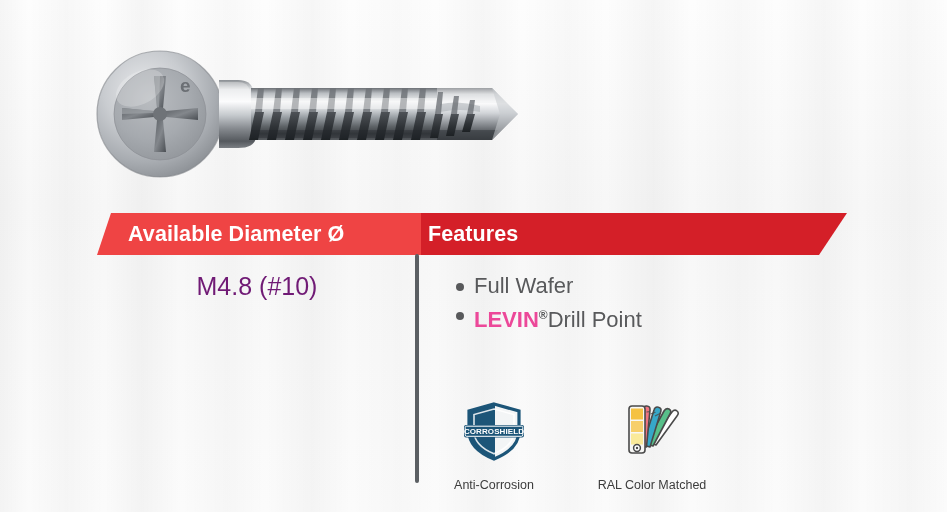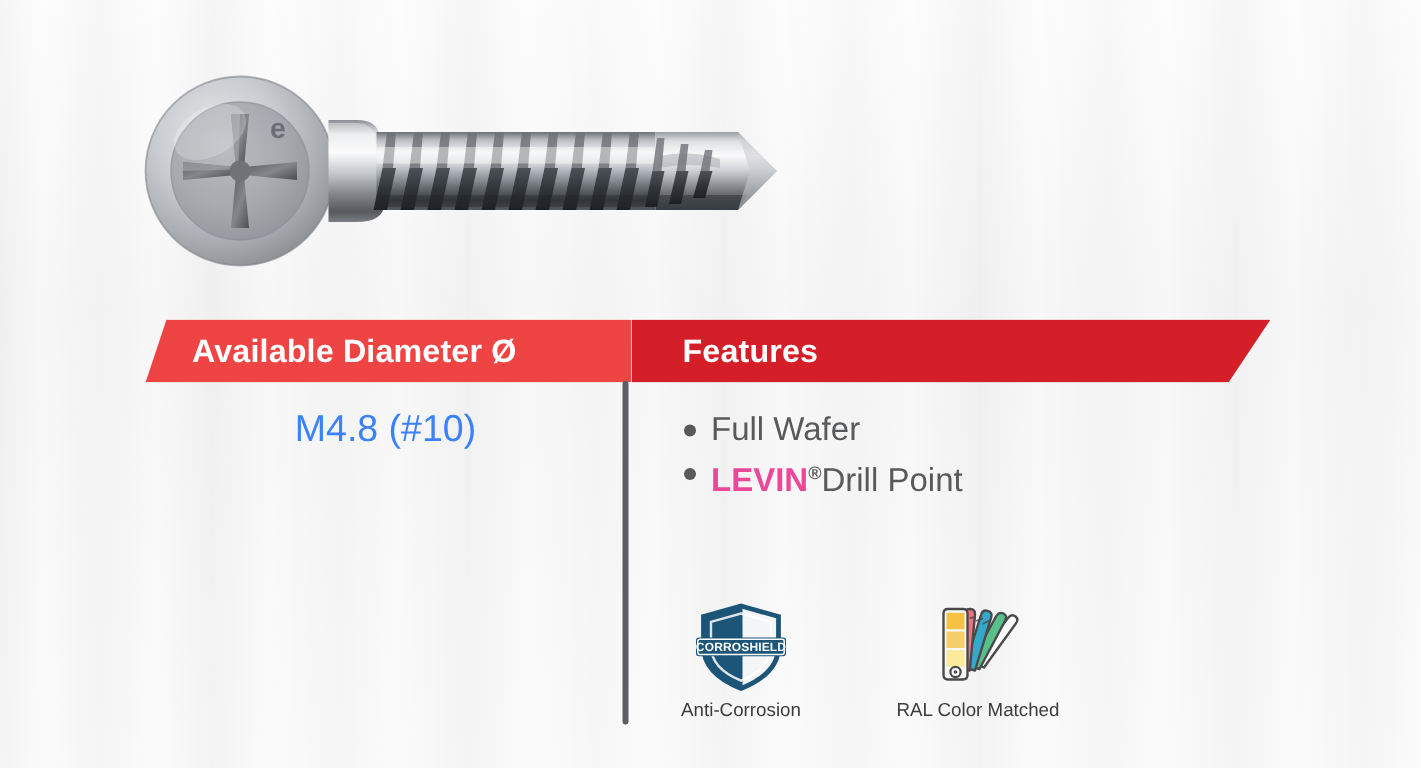--- a/index.html
+++ b/index.html
@@ -46,36 +46,36 @@
   #diameter-banner {
     left:97px; width:324px;
     background:#ef4444;
     clip-path: polygon(14px 0, 100% 0, 100% 100%, 0 100%);
     padding-left:31px;
   }
   #features-banner {
     left:421px; width:426px;
     background:#d41f28;
     clip-path: polygon(0 0, 100% 0, calc(100% - 28px) 100%, 0 100%);
-    padding-left:34px;
+    padding-left:7px;
   }
 
   
   #column-divider {
     position:absolute; left:415px; top:254px;
     width:4px; height:229px;
     background:#5b5f63;
     border-radius:2px;
   }
 
   
   #diameter-value {
     position:absolute; left:97px; top:272px; width:320px;
     text-align:center;
-    font-size:25px; color:#3b82f6;
+    font-size:25px; color:#701a75;
   }
 
   
   #features-list {
     position:absolute; left:432px; top:272px; width:430px;
     list-style:none;
   }
   #features-list li {
     position:relative;
     padding-left:42px;
@@ -92,21 +92,21 @@
   #features-list li b { font-weight:bold; color:#ec4899; }
   #features-list li sup { font-size:12px; vertical-align:super; font-weight:bold; }
 
   
   #badge-row {
     position:absolute; left:440px; top:400px;
     display:flex; gap:50px; align-items:flex-start;
   }
   .badge { width:108px; display:flex; flex-direction:column; align-items:center; }
   .badge-caption {
-    margin-top:4px;
+    margin-top:16px;
     font-size:12.5px; color:#3c3c3c; white-space:nowrap;
   }
 </style>
 </head>
 <body>
 
 <div id="bg-texture"></div>
 
 <div id="product-image">
   <svg width="510" height="145" viewBox="0 0 510 145">

